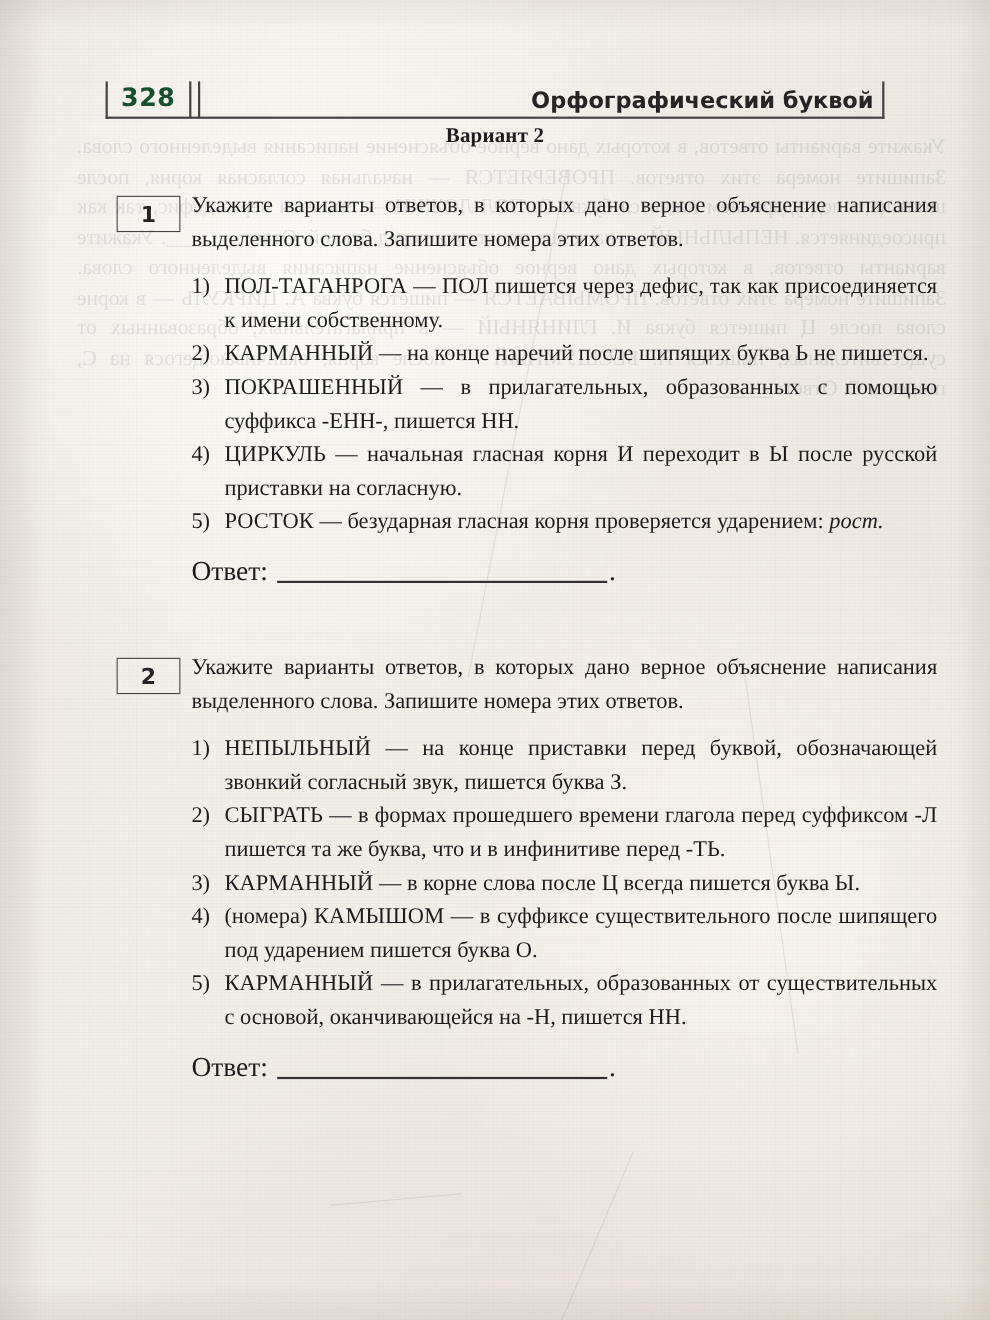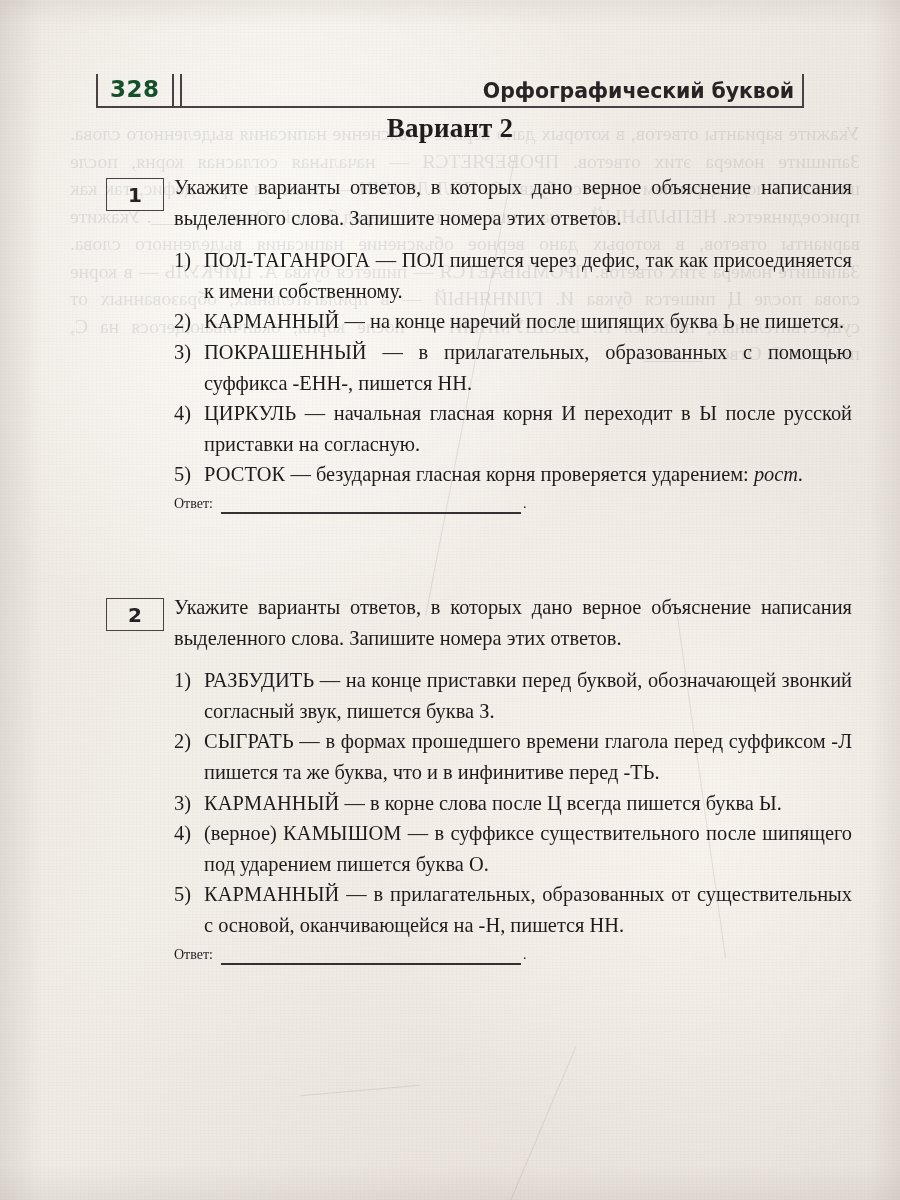--- a/index.html
+++ b/index.html
@@ -146,21 +146,21 @@
   }
 
   
   .variant-title {
     position: absolute;
     left: 0;
     right: 0;
     top: 113px;
     text-align: center;
     font-weight: 700;
-    font-size: 27px;
+    font-size: 19px;
     letter-spacing: 0.2px;
     color: #241f21;
   }
 
   
   .task {
     position: absolute;
     left: 104px;
     right: 24px;
   }
@@ -225,23 +225,24 @@
   ol.options li b {
     font-weight: 400;
     letter-spacing: 0.1px;
   }
   ol.options li i {
     font-style: italic;
     margin-top: 29px;
   }
 
   .answer-row {
+    margin-top: 16px;
     display: flex;
     align-items: flex-end;
-    font-size: 14px;
+    font-size: 25px;
     line-height: 28px;
   }
   .answer-label {
     white-space: nowrap;
   }
   .answer-line {
     display: inline-block;
     width: 300px;
     margin-left: 8px;
     margin-bottom: 4px;
@@ -311,30 +312,30 @@
       </div>
     </div>
   </div>
 
   <div class="task" id="task-2">
     <div class="num-box">2</div>
     <div class="task-body">
       <div class="prompt">Укажите варианты ответов, в которых дано верное объяснение написания выделенного слова. Запишите номера этих ответов.</div>
       <ol class="options">
         <li>
-          <span class="marker">1)</span><span></span><b>РАЗБУДИТЬ</b><span> — </span><span>на конце приставки перед буквой, обозначающей звонкий согласный звук, пишется буква З.</span><i></i>
+          <span class="marker">1)</span><span></span><b>НЕПЫЛЬНЫЙ</b><span> — </span><span>на конце приставки перед буквой, обозначающей звонкий согласный звук, пишется буква З.</span><i></i>
         </li>
         <li>
           <span class="marker">2)</span><span></span><b>СЫГРАТЬ</b><span> — </span><span>в формах прошедшего времени глагола перед суффиксом -Л пишется та же буква, что и в инфинитиве перед -ТЬ.</span><i></i>
         </li>
         <li>
           <span class="marker">3)</span><span></span><b>КАРМАННЫЙ</b><span> — </span><span>в корне слова после Ц всегда пишется буква Ы.</span><i></i>
         </li>
         <li>
-          <span class="marker">4)</span><span>(верное) </span><b>КАМЫШОМ</b><span> — </span><span>в суффиксе существительного после шипящего под ударением пишется буква О.</span><i></i>
+          <span class="marker">4)</span><span>(номера) </span><b>КАМЫШОМ</b><span> — </span><span>в суффиксе существительного после шипящего под ударением пишется буква О.</span><i></i>
         </li>
         <li>
           <span class="marker">5)</span><span></span><b>КАРМАННЫЙ</b><span> — </span><span>в прилагательных, образованных от существительных с основой, оканчивающейся на -Н, пишется НН.</span><i></i>
         </li>
       </ol>
       <div class="answer-row">
         <span class="answer-label">Ответ:</span>
         <span class="answer-line"></span>
         <span class="answer-dot">.</span>
       </div>

